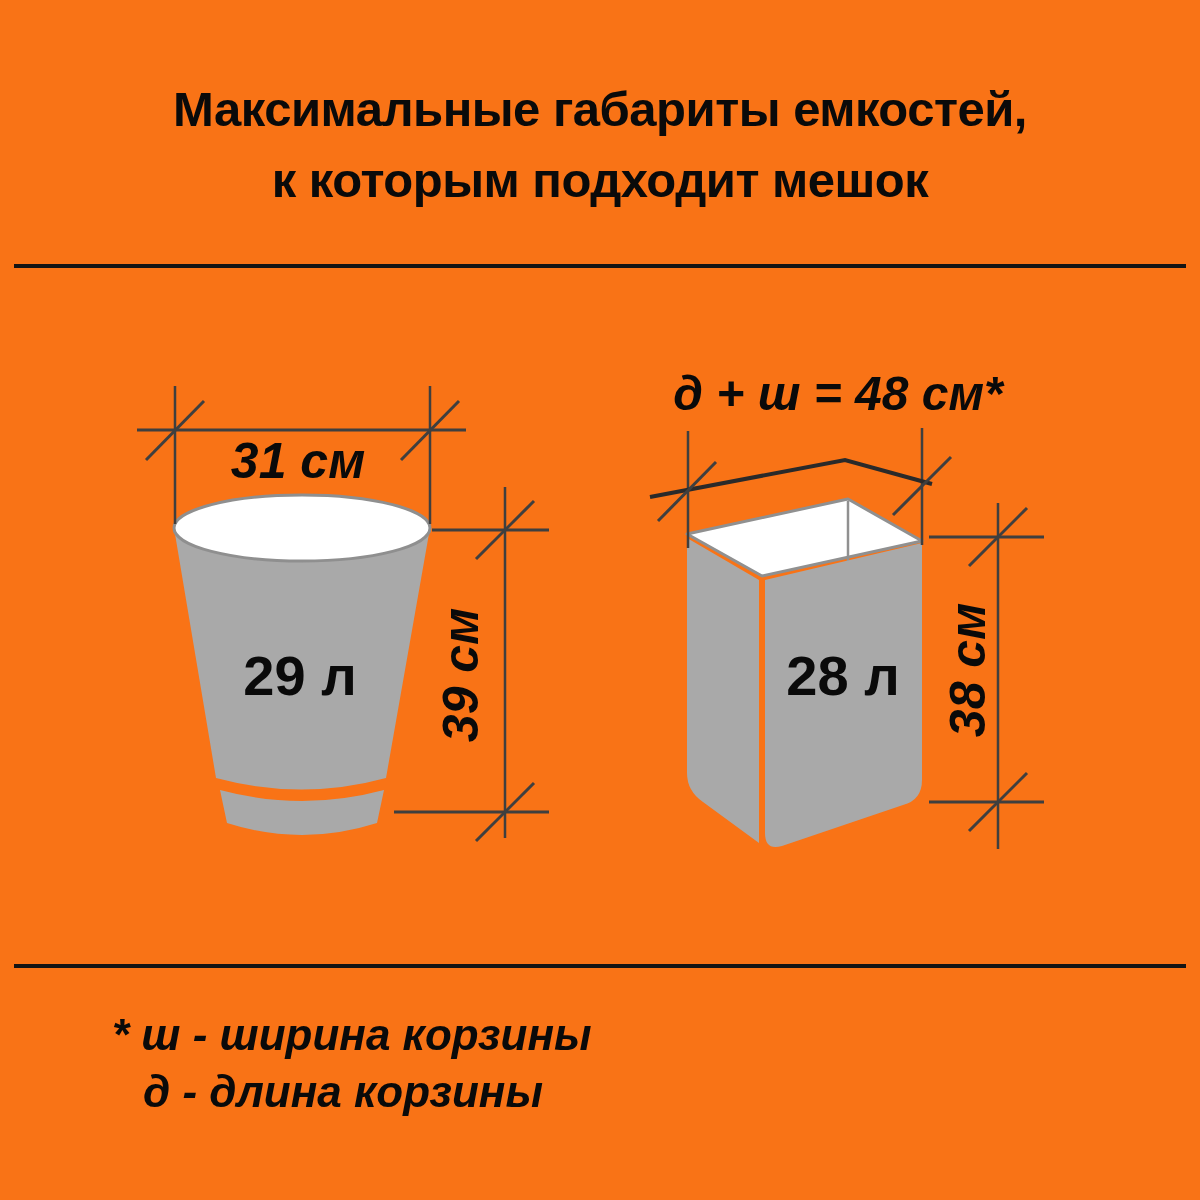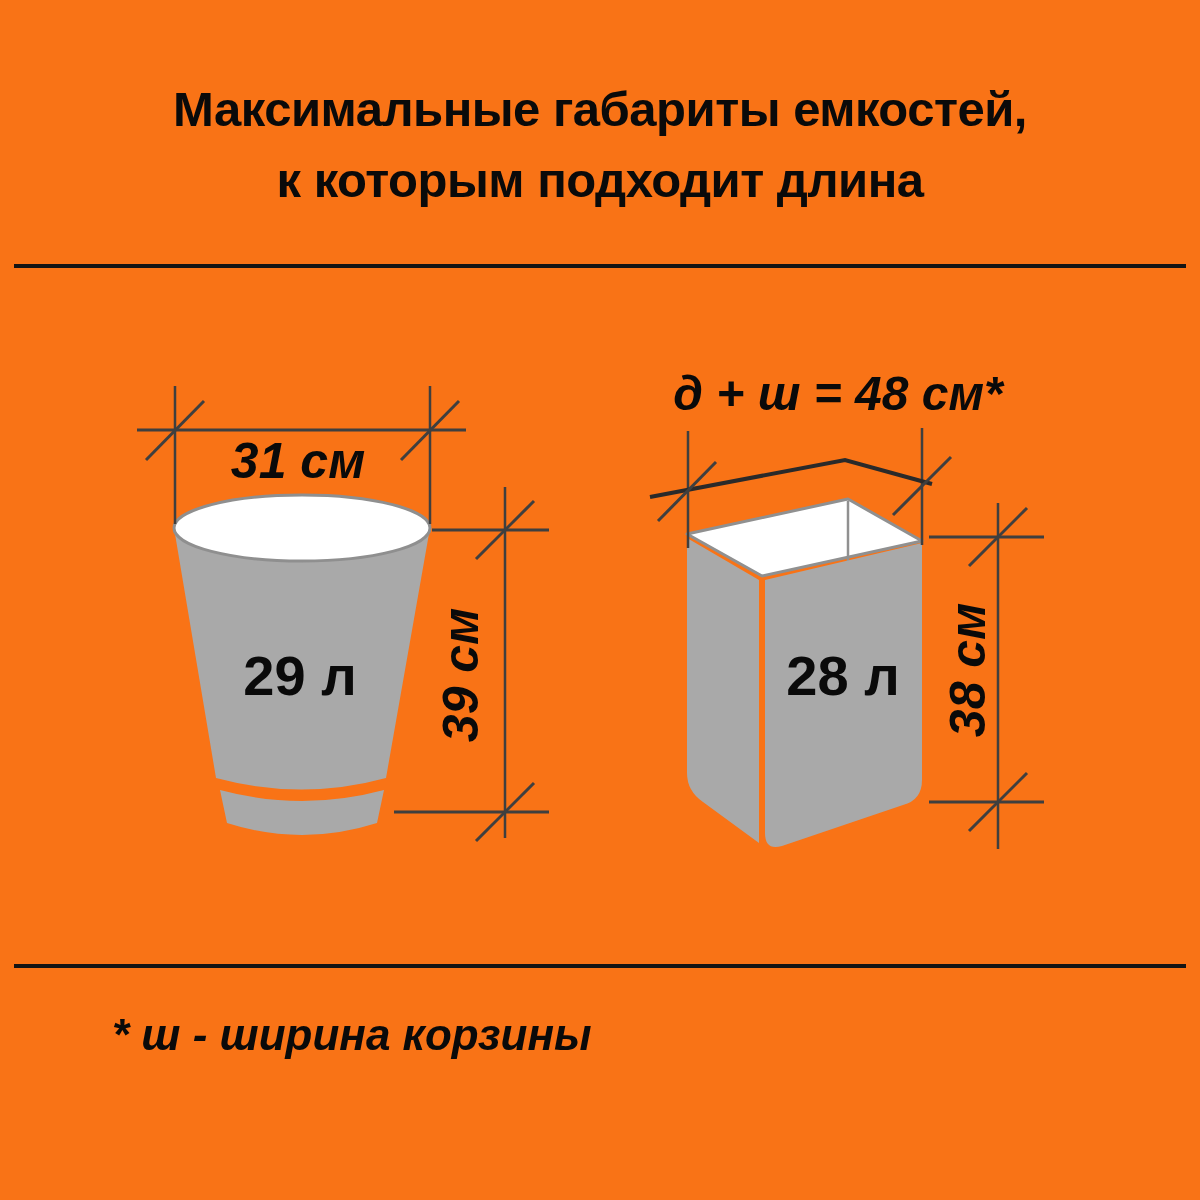--- a/index.html
+++ b/index.html
@@ -50,21 +50,21 @@
   .dim-label{font-size:50px;font-weight:700;font-style:italic;}
   .formula-label{font-size:48px;font-weight:700;font-style:italic;}
 </style>
 </head>
 <body>
 
 <div class="page">
 
   <div class="title">
     <div>Максимальные габариты емкостей,</div>
-    <div>к которым подходит длина</div>
+    <div>к которым подходит мешок</div>
   </div>
 
   <div class="rule rule-top"></div>
 
   <svg class="figures-svg" viewBox="0 0 1200 1200">
 
     <g>
       <path d="M 174 528 L 216 778 Q 302 801 386 778 L 430 528 A 128 33 0 0 1 174 528 Z" fill="#a9a9a9"></path>
       <ellipse cx="302" cy="528" rx="128" ry="33" fill="#ffffff" stroke="#8f8f8f" stroke-width="3"></ellipse>
       <path d="M 220 790 Q 302 812 384 790 L 377 823 Q 302 847 227 823 Z" fill="#a9a9a9"></path>
@@ -113,15 +113,16 @@
       <line x1="969" y1="566" x2="1027" y2="508" stroke-width="3"></line>
       <line x1="969" y1="831" x2="1027" y2="773" stroke-width="3"></line>
       <text class="dim-label" transform="translate(985,670) rotate(-90)" text-anchor="middle" stroke="none">38 см</text>
     </g>
   </svg>
 
   <div class="rule rule-bottom"></div>
 
   <div class="footnote">
     <div class="fn-line1">* ш - ширина корзины</div>
+    <div class="fn-line2">д - длина корзины</div>
   </div>
 
 </div>
 
 </body></html>

